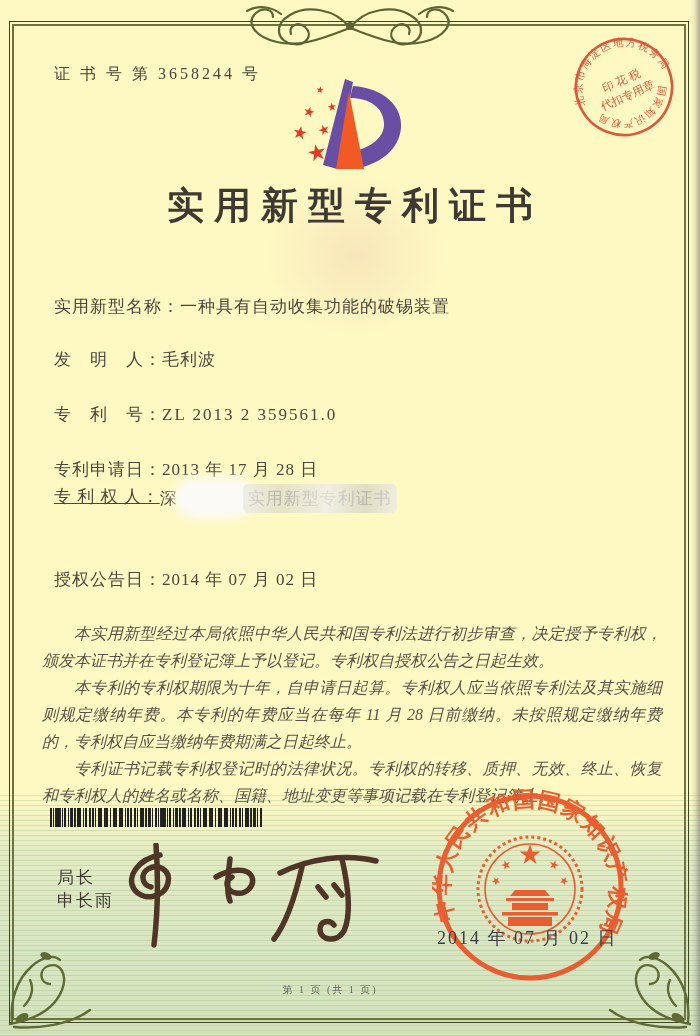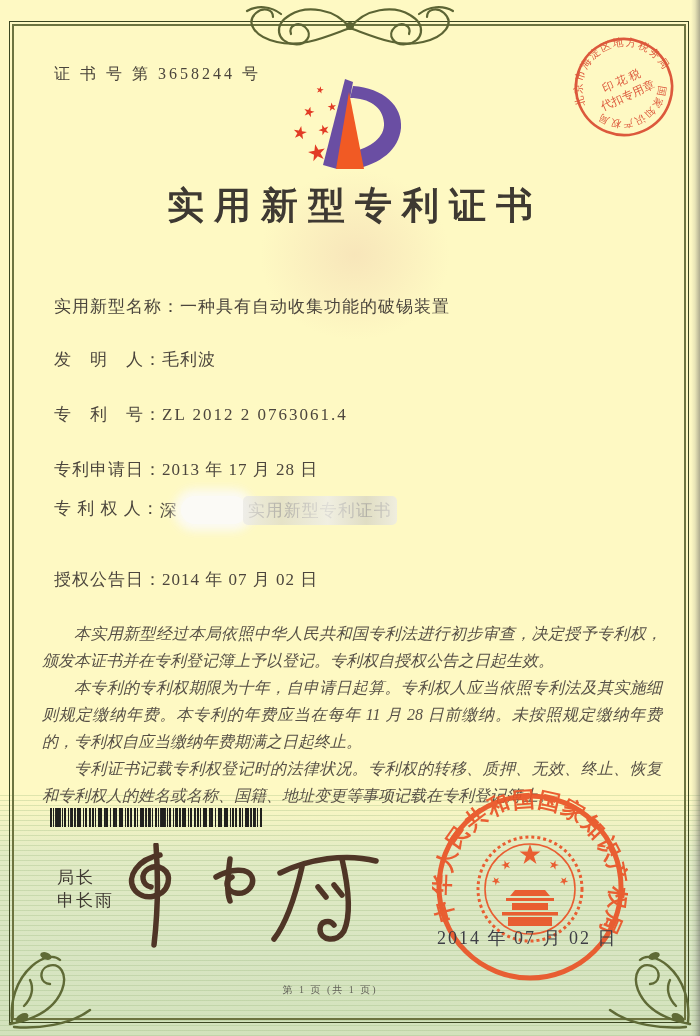--- a/index.html
+++ b/index.html
@@ -42,21 +42,21 @@
   .title{
     position:absolute;left:0;top:181px;width:700px;z-index:3;
     text-align:center;font-size:37px;font-weight:700;letter-spacing:10px;text-indent:10px;
     color:#3e3932;
   }
   .field{
     position:absolute;left:54px;z-index:3;font-size:17px;letter-spacing:1px;
     color:#4c463d;white-space:nowrap;
   }
   .f-name{top:295px;} .f-inventor{top:348px;} .f-patno{top:403px;}
-  .f-filing{top:458px;} .f-patentee{top:496px;} .f-grant{top:568px;text-align:center;}
+  .f-filing{top:458px;} .f-patentee{top:484px;text-decoration:underline;} .f-grant{top:568px;text-align:center;}
   .field .num{letter-spacing:2px;}
   
   .redacted-wrap{display:inline-flex;align-items:center;vertical-align:middle;}
   .blur-blob{
     width:66px;height:28px;background:#fbfaf6;border-radius:14px;margin:0 1px 0 3px;
     box-shadow:0 0 10px 7px rgba(251,250,246,.95);
   }
   .faint{position:relative;color:#8d897d;}
   .faint::after{
     content:"";position:absolute;inset:-3px -5px;border-radius:5px;
@@ -173,21 +173,21 @@
 
   <div class="title">实用新型专利证书</div>
 
   <div class="field f-name">
     <span>实用新型名称：</span><span>一种具有自动收集功能的破锡装置</span>
   </div>
   <div class="field f-inventor">
     <span>发　明　人：</span><span>毛利波</span>
   </div>
   <div class="field f-patno">
-    <span>专　利　号：</span><span class="num">ZL 2012 2 0763061.4</span>
+    <span>专　利　号：</span><span class="num">ZL 2013 2 359561.0</span>
   </div>
   <div class="field f-filing">
     <span>专利申请日：</span><span>2013 年 17 月 28 日</span>
   </div>
   <div class="field f-patentee">
     <span>专 利 权 人：</span><span class="redacted-wrap">
         <span>深</span>
         <span class="blur-blob"></span>
         <span class="faint">实用新型专利证书</span>
       </span>

